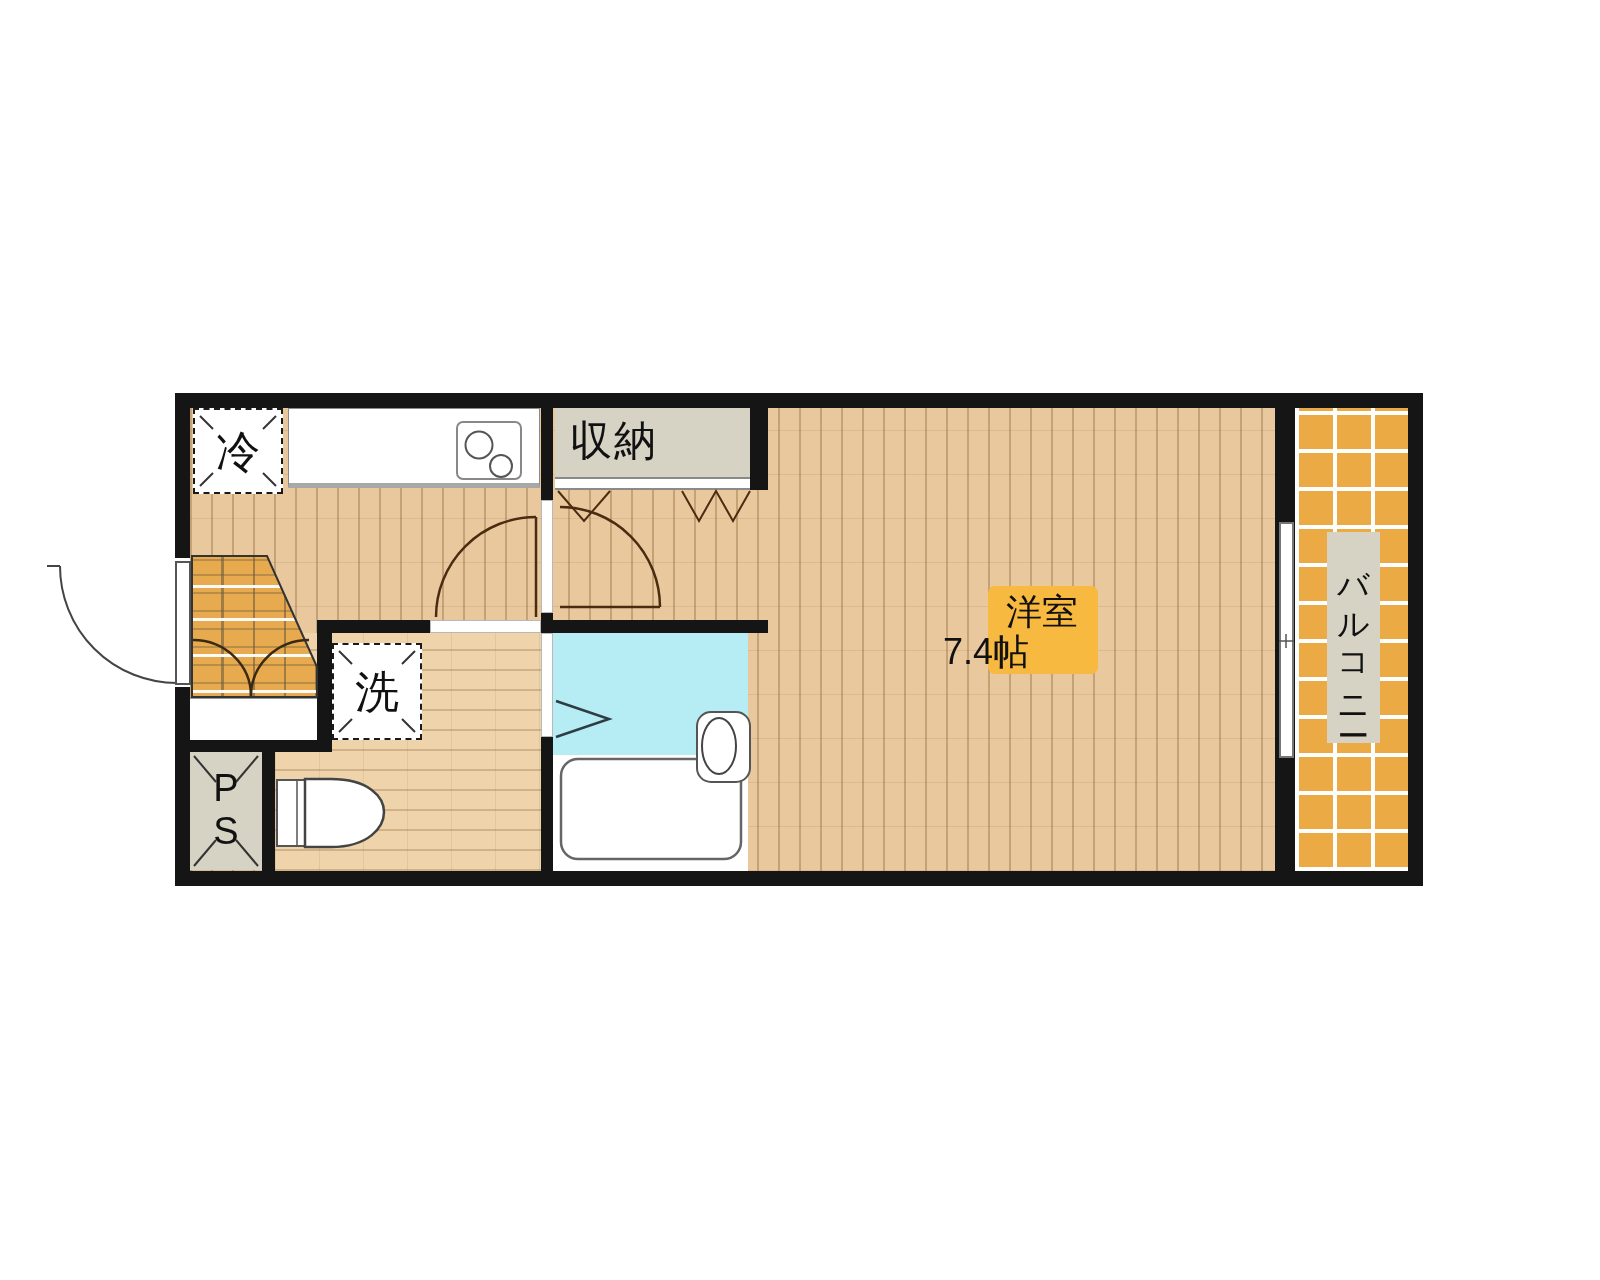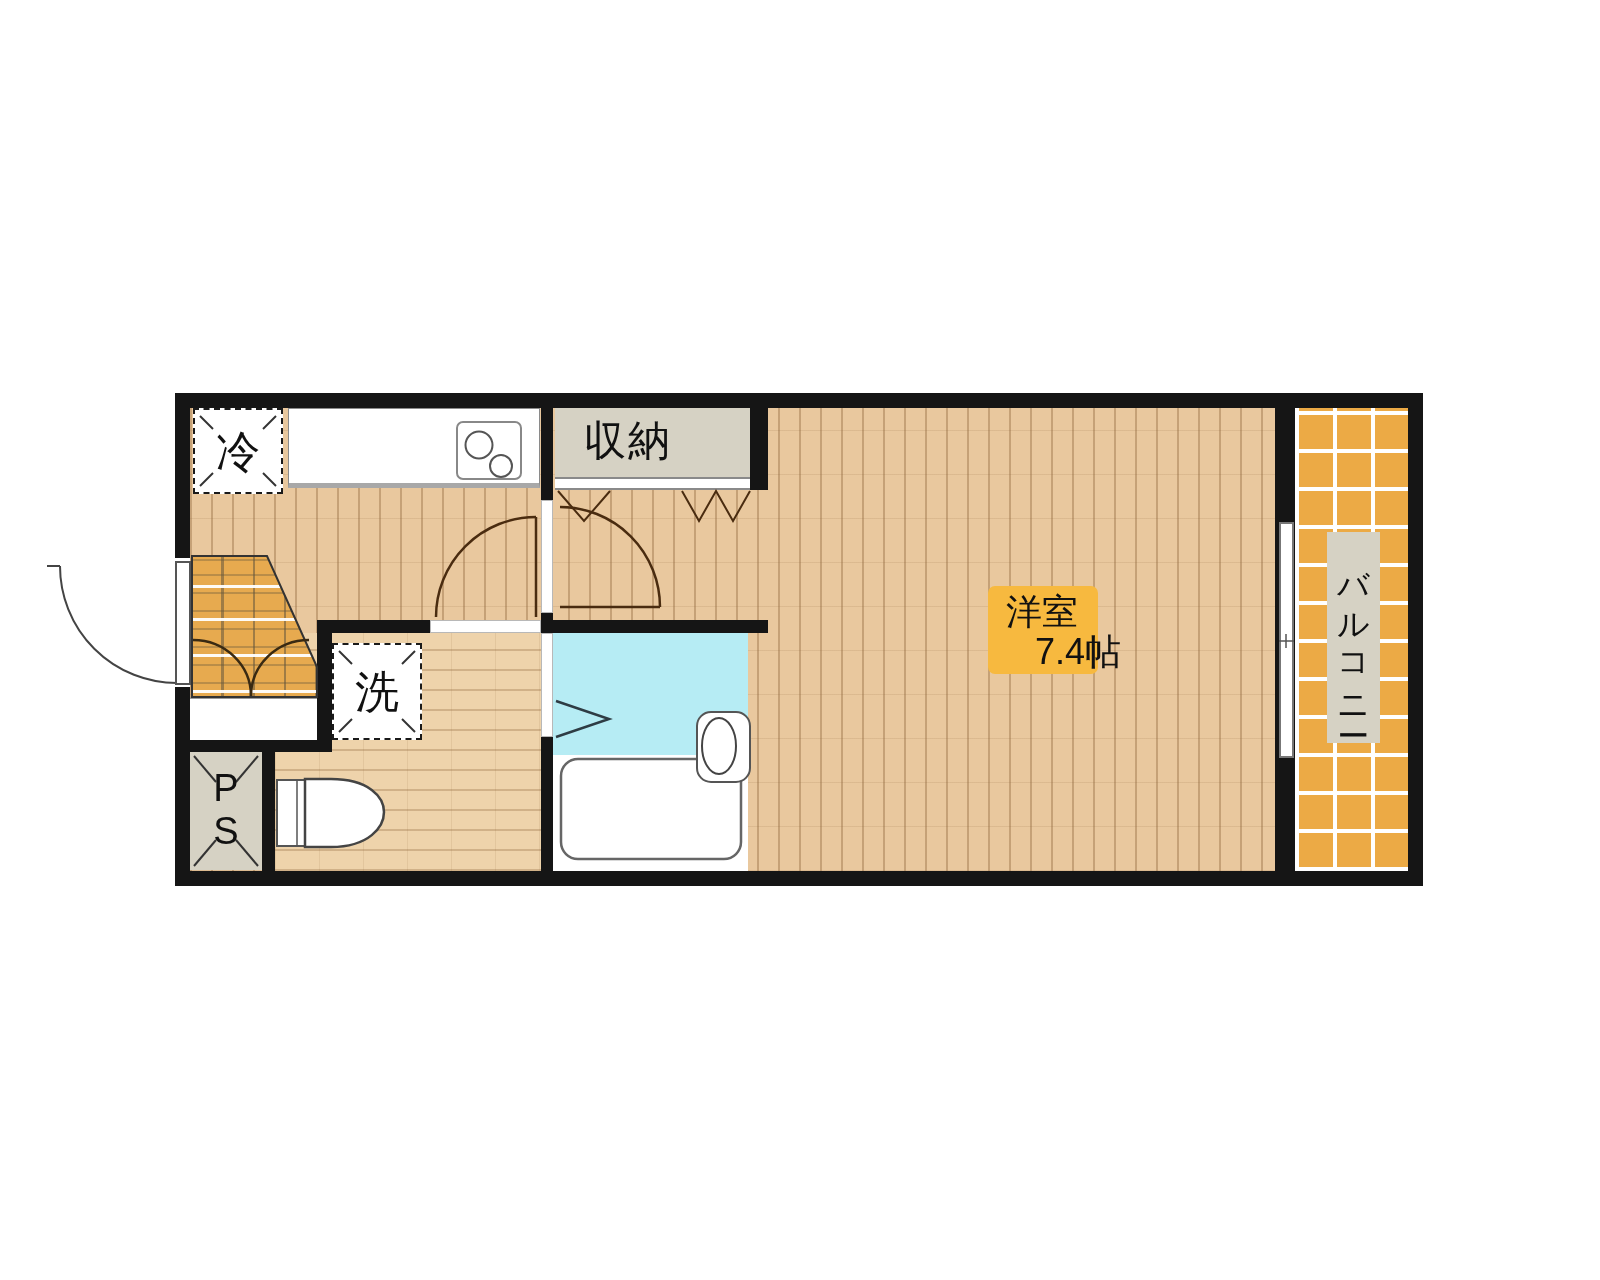--- a/index.html
+++ b/index.html
@@ -140,21 +140,21 @@
         <line x1="258" y1="866" x2="236" y2="840"></line>
     </g>
 
     <g stroke="#555" stroke-width="1.5">
       <line x1="1279" y1="641" x2="1294" y2="641"></line>
       <line x1="1286" y1="634" x2="1286" y2="648"></line>
     </g>
   </svg>
 
   <div class="label" style="left:238px;top:452px;font-size:44px;">冷</div>
-  <div class="label" style="left:628px;top:441px;font-size:42px;letter-spacing:2px;">収納</div>
+  <div class="label" style="left:614px;top:441px;font-size:42px;letter-spacing:2px;">収納</div>
   <div class="label" style="left:377px;top:692px;font-size:44px;">洗</div>
   <div class="label" style="left:226px;top:789px;font-size:38px;">P</div>
   <div class="label" style="left:226px;top:832px;font-size:38px;">S</div>
   <div class="label" style="left:1042px;top:612px;font-size:36px;">洋室</div>
-  <div class="label" style="left:1078px;top:652px;font-size:36px;">7.4帖</div>
+  <div class="label" style="left:986px;top:652px;font-size:36px;">7.4帖</div>
   <div class="label" style="left:1353px;top:637px;font-size:32px;writing-mode:vertical-rl;letter-spacing:6px;">バルコニー</div>
 
 </div>
 
 </body></html>

